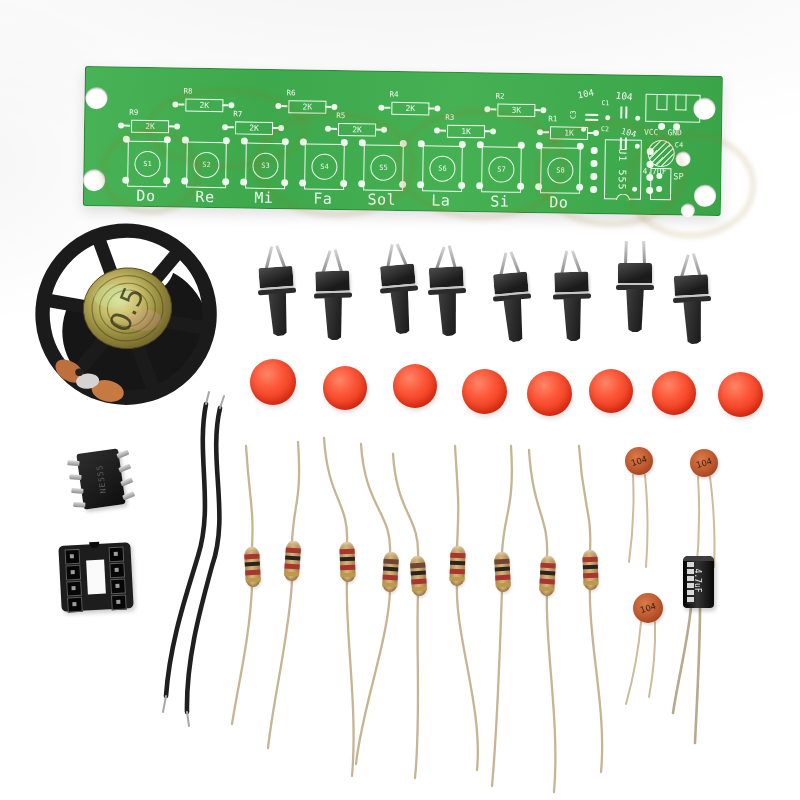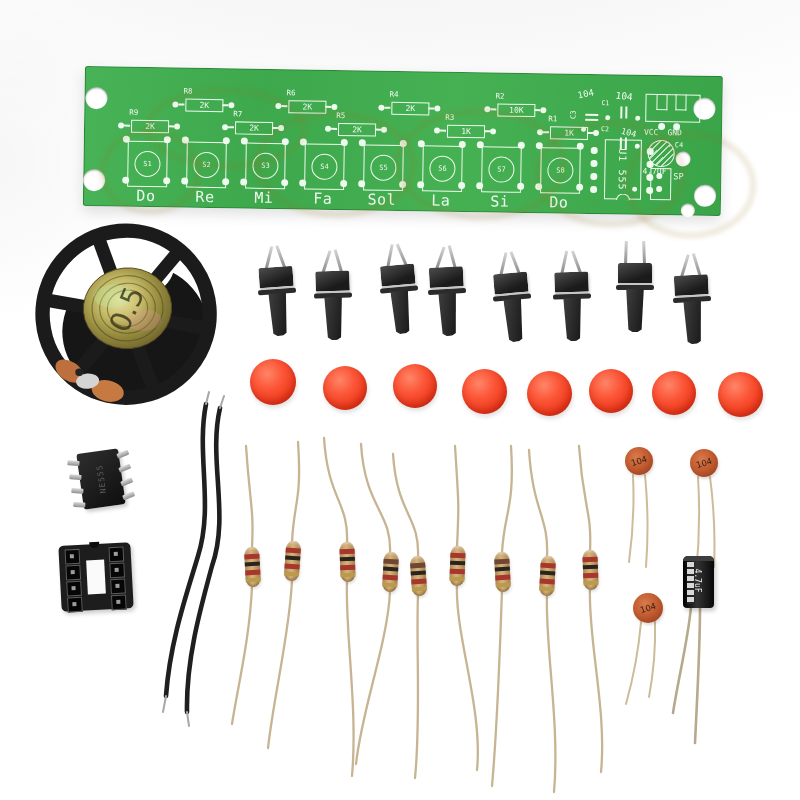--- a/index.html
+++ b/index.html
@@ -124,21 +124,21 @@
         <div class="sres" style="left: 293px; top: 20px;">
           <span class="ref" style="position: absolute; left: 11px; top: -2px; font-size: 7.5px;">R4</span>
           <div class="box">2K</div>
           <div class="ln" style="left: 6px;"></div>
           <div class="ln" style="left: 50px;"></div>
           <div class="pad" style="left: 0px; top: 13px; width: 6px; height: 6px;"></div>
           <div class="pad" style="left: 56px; top: 13px; width: 6px; height: 6px;"></div>
         </div>
         <div class="sres" style="left: 399px; top: 20px;">
           <span class="ref" style="position: absolute; left: 11px; top: -2px; font-size: 7.5px;">R2</span>
-          <div class="box">10K</div>
+          <div class="box">3K</div>
           <div class="ln" style="left: 6px;"></div>
           <div class="ln" style="left: 50px;"></div>
           <div class="pad" style="left: 0px; top: 13px; width: 6px; height: 6px;"></div>
           <div class="pad" style="left: 56px; top: 13px; width: 6px; height: 6px;"></div>
         </div>
       </div>
     <div id="silk-res-bot">
         <div class="sres" style="left: 33px; top: 42px;">
           <span class="ref" style="position: absolute; left: 11px; top: -2px; font-size: 7.5px;">R9</span>
           <div class="box">2K</div>

